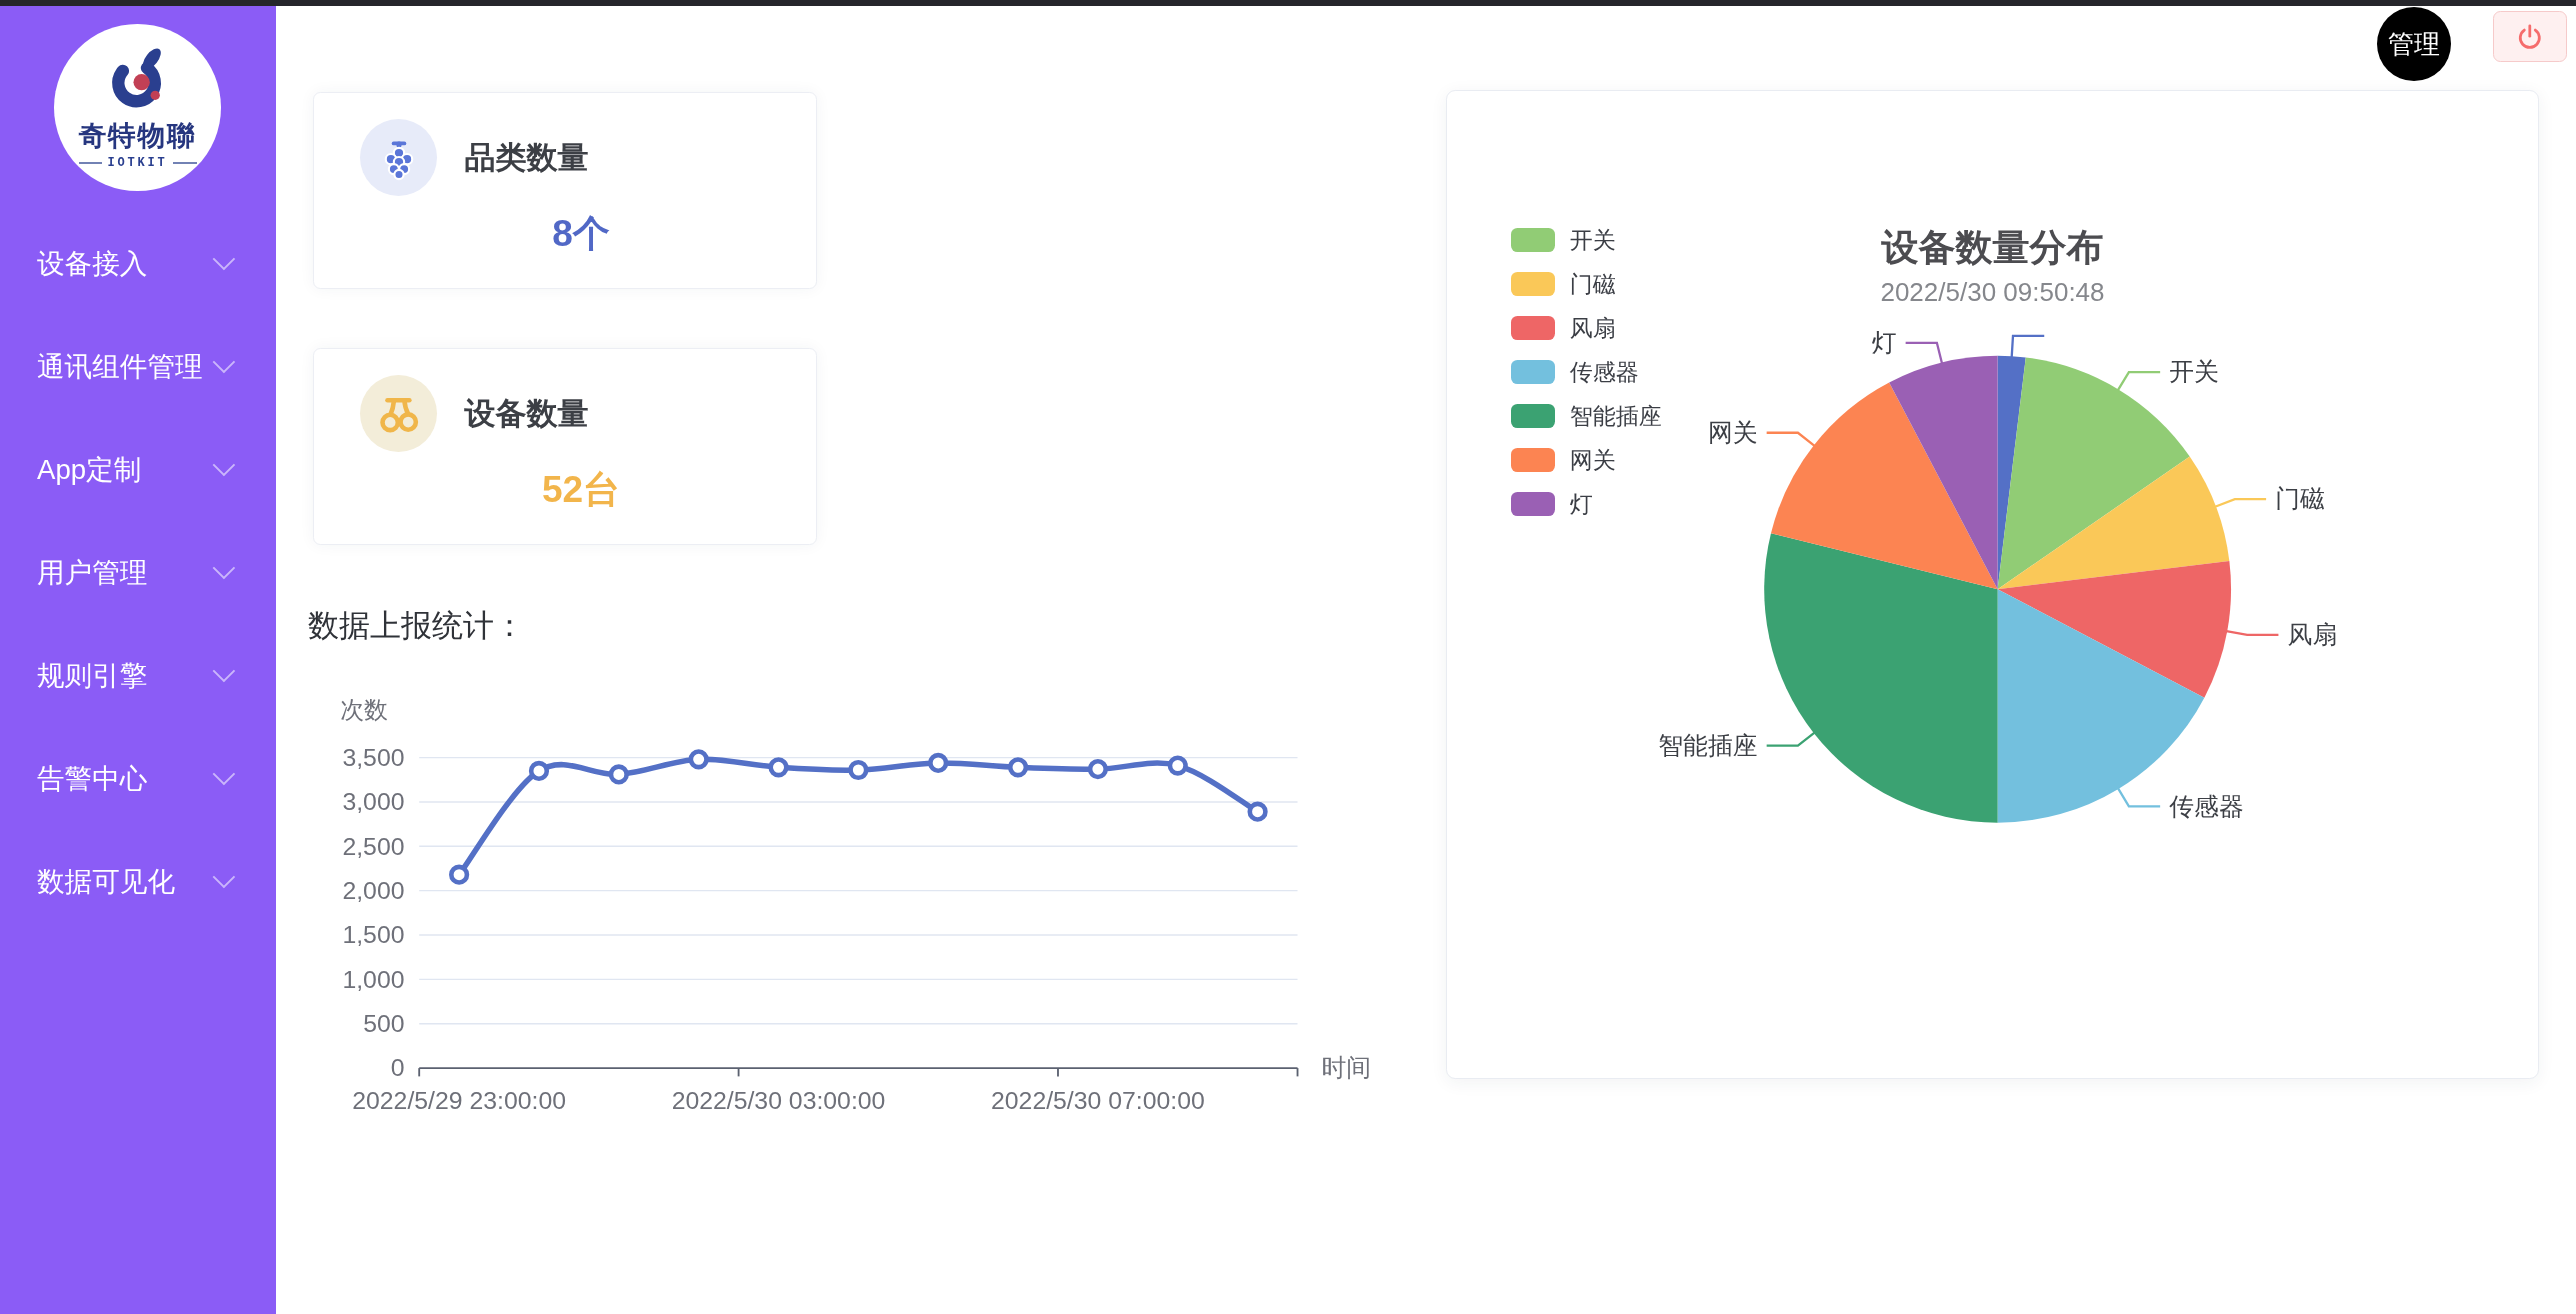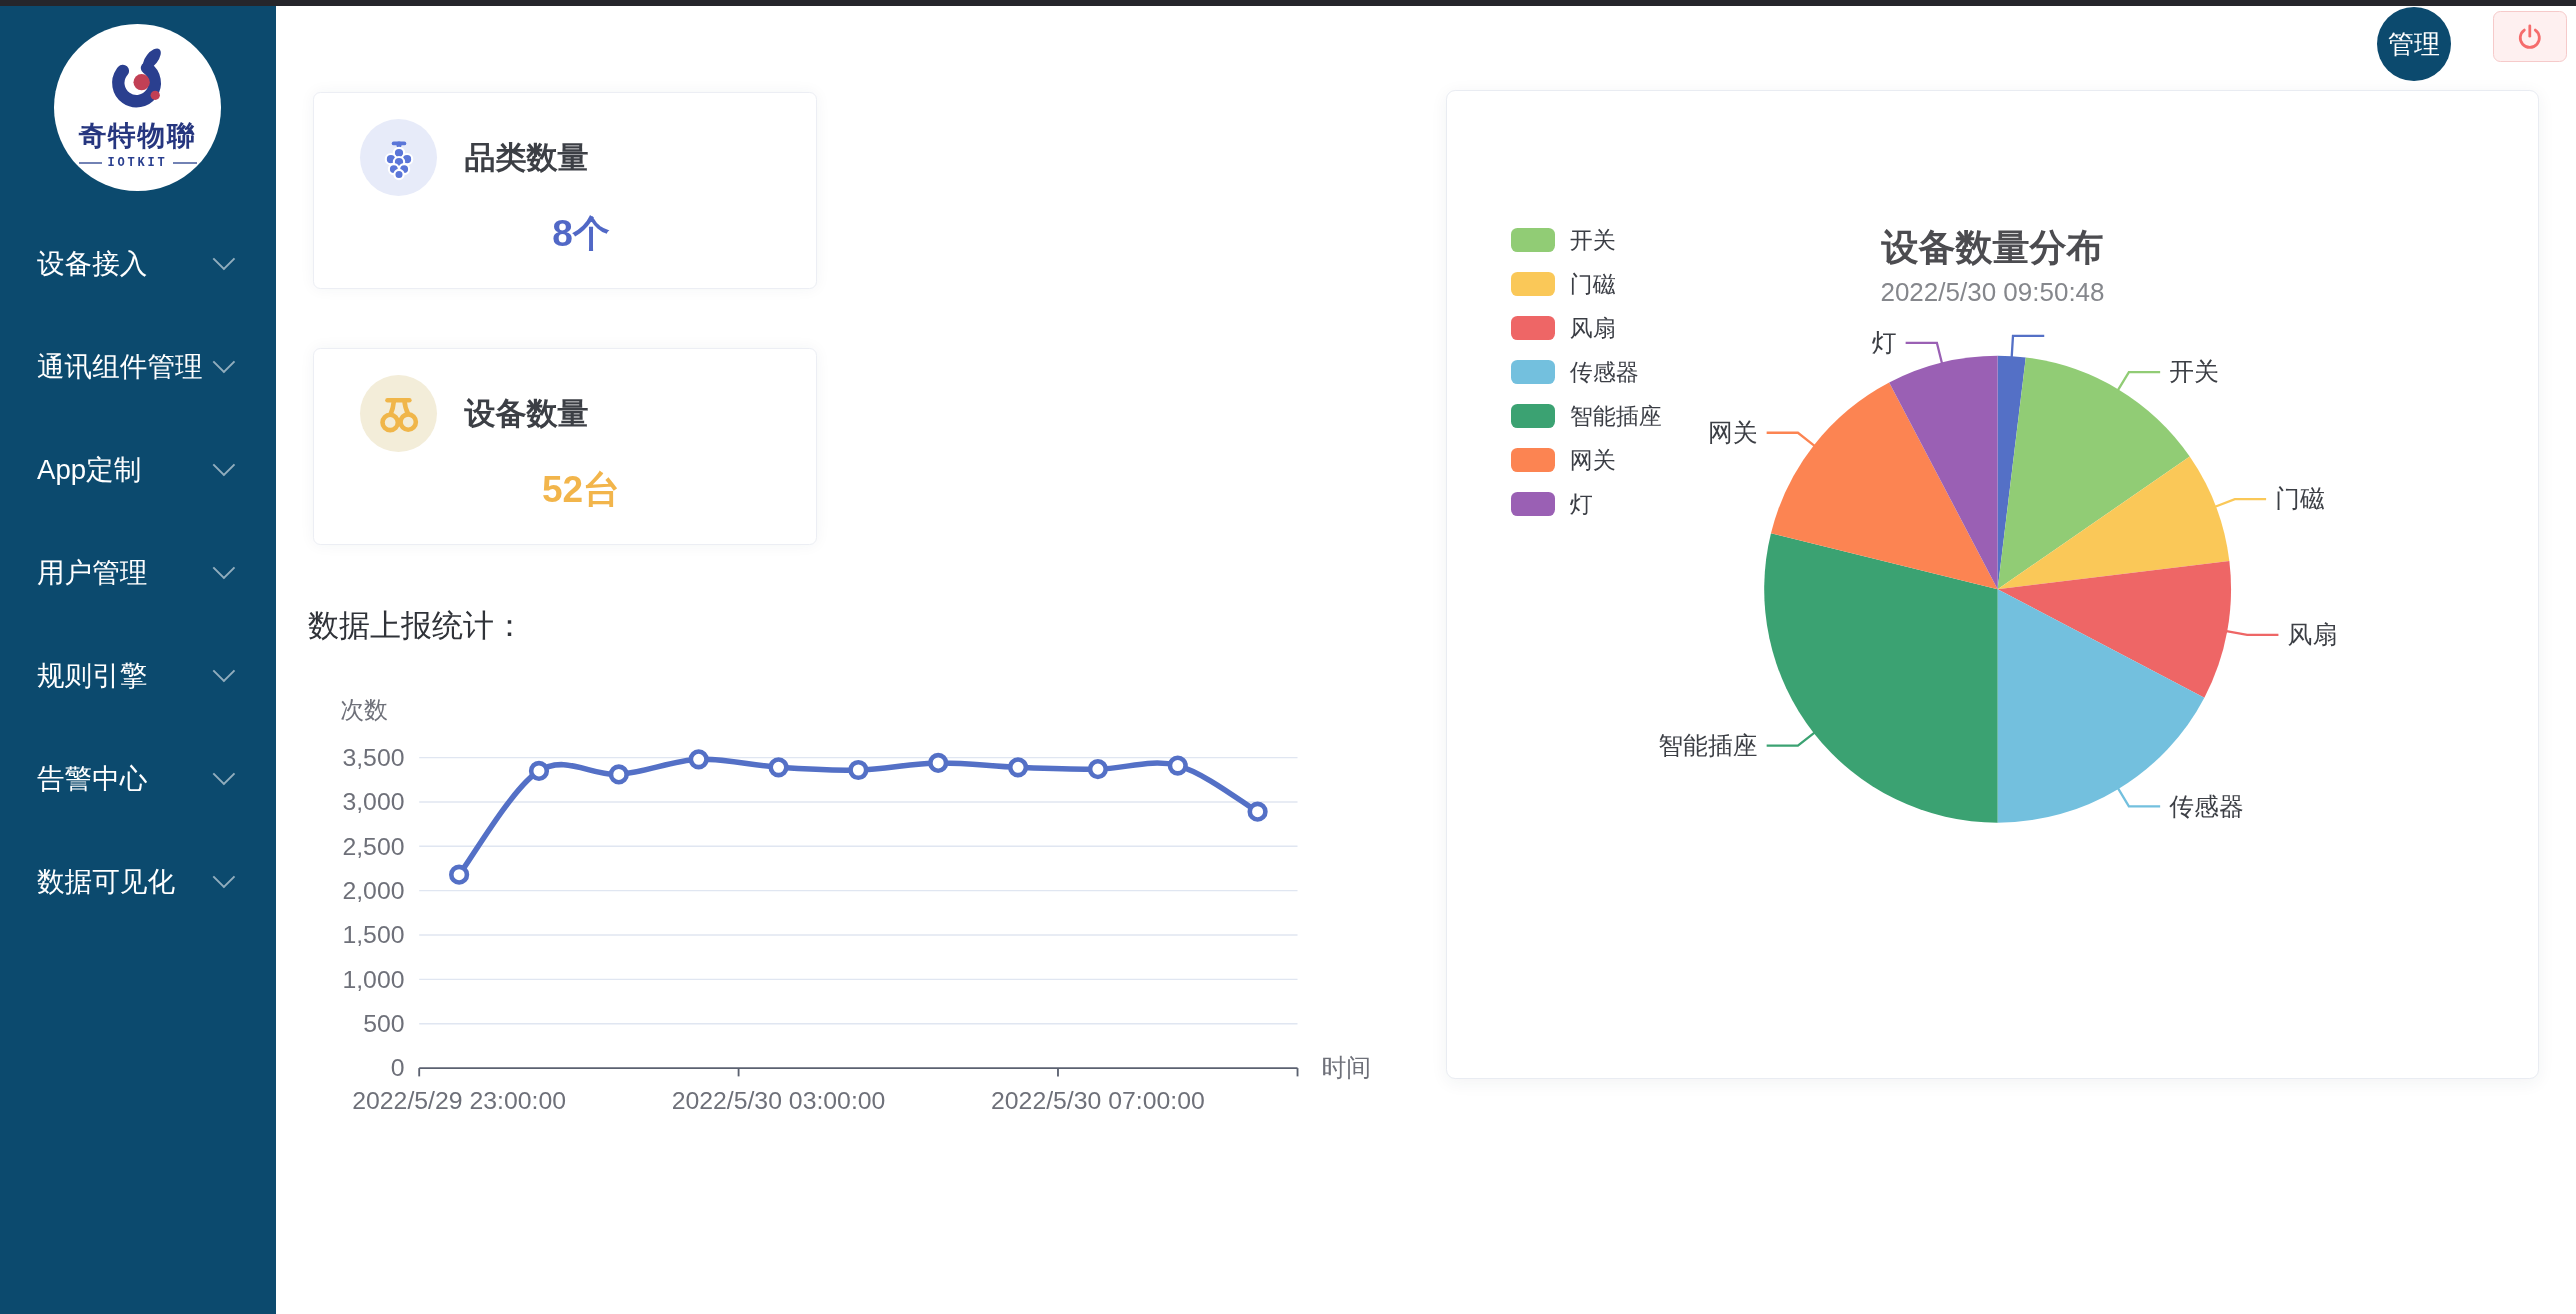--- a/index.html
+++ b/index.html
@@ -1,36 +1,36 @@
 <!DOCTYPE html>
 <html style="font-size:14.7px"><head>
 <meta charset="utf-8">
 <style>
   html,body{margin:0;padding:0;background:#fff;}
   #app{position:relative;width:2576px;height:1315px;background:#ffffff;overflow:hidden;
        font-family:"Liberation Sans","DejaVu Sans",sans-serif;}
   .topbar{position:absolute;left:0;top:0;width:2576px;height:5.5px;background:#26262b;}
 
   
-  .sidebar{position:absolute;left:0;top:5.5px;width:276px;height:1309px;background:#0c4a6e;}
+  .sidebar{position:absolute;left:0;top:5.5px;width:276px;height:1309px;background:#8b5cf6;}
   .logo-circle{position:absolute;left:54px;top:18.4px;width:167px;height:167px;border-radius:50%;
        background:#fff;display:flex;flex-direction:column;align-items:center;justify-content:center;}
   .logo-title{font-size:27.6px;font-weight:700;color:#26367f;letter-spacing:1.8px;margin-top:1.8px;}
   .logo-sub{display:flex;align-items:center;width:118px;margin-top:2px;font-family:Liberation Mono, monospace;}
   .logo-sub .ln{flex:1;height:1.8px;background:#7282b4;}
   .logo-sub .tx{font-size:12px;letter-spacing:2.8px;color:#2a3f8f;margin:0 5.5px;font-weight:600;}
   .side-nav{position:absolute;left:0;top:206px;width:100%;}
   .side-item{height:103px;display:flex;align-items:center;justify-content:space-between;
        padding:0 44px 0 37px;color:#ffffff;font-size:27.6px;cursor:pointer;}
   .chev{width:13.8px;height:13.8px;border-right:2.8px solid rgba(255,255,255,.55);
        border-bottom:2.8px solid rgba(255,255,255,.55);transform:rotate(45deg);margin-top:-7.4px;}
 
   
   .avatar{position:absolute;left:2377px;top:7.4px;width:74px;height:74px;border-radius:50%;
-       background:#0c4a6e;color:#fff;font-size:26px;display:flex;align-items:center;justify-content:center;cursor:pointer;text-align:right;}
+       background:#000000;color:#fff;font-size:26px;display:flex;align-items:center;justify-content:center;cursor:pointer;text-align:right;}
   .power-btn{position:absolute;left:2493px;top:11px;width:74px;height:51px;border-radius:7.4px;
        background:#fef0f0;border:1.8px solid #f6caca;display:flex;align-items:center;justify-content:center;cursor:pointer;box-sizing:border-box;}
 
   
   .stat-card{position:absolute;width:504px;height:197px;background:#fff;border:1.8px solid #eceef4;
        border-radius:7.4px;box-shadow:0 0 14.7px rgba(40,50,70,.05);box-sizing:border-box;padding-left:24px;}
   .card-head{display:flex;align-items:center;gap:27.6px;padding:26px 0 0 22px;}
   .icon-circle{width:77px;height:77px;border-radius:50%;display:flex;align-items:center;justify-content:center;}
   .card-label{font-size:31px;font-weight:600;color:#3c3f45;}
   .card-value{position:absolute;top:116px;left:16px;width:100%;text-align:center;font-size:37px;font-weight:700;}

